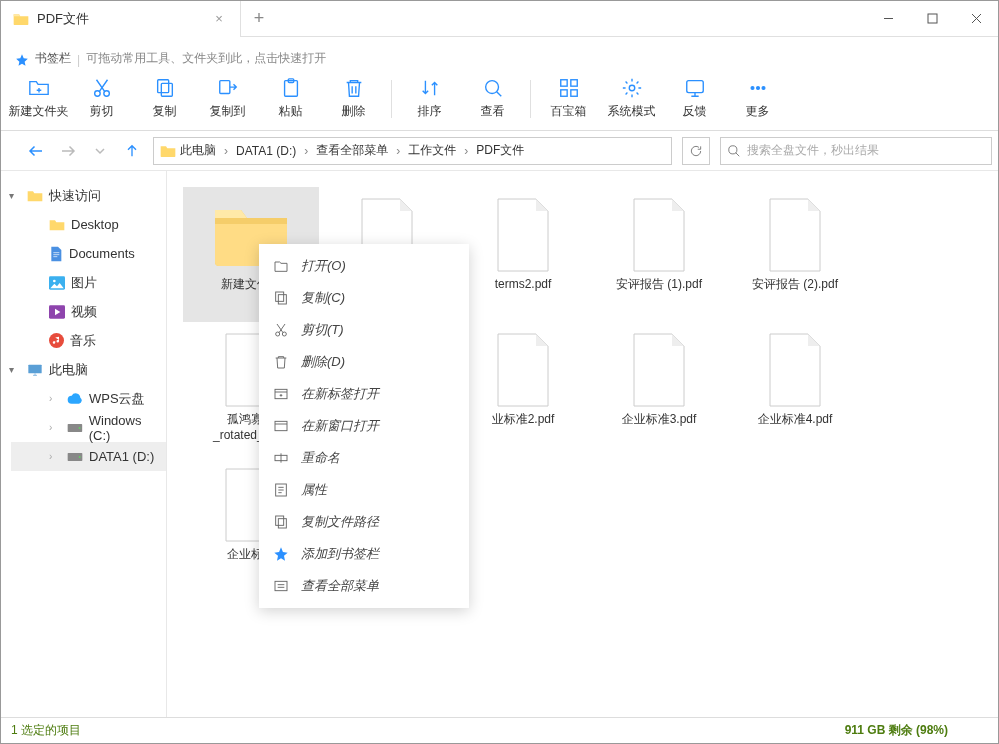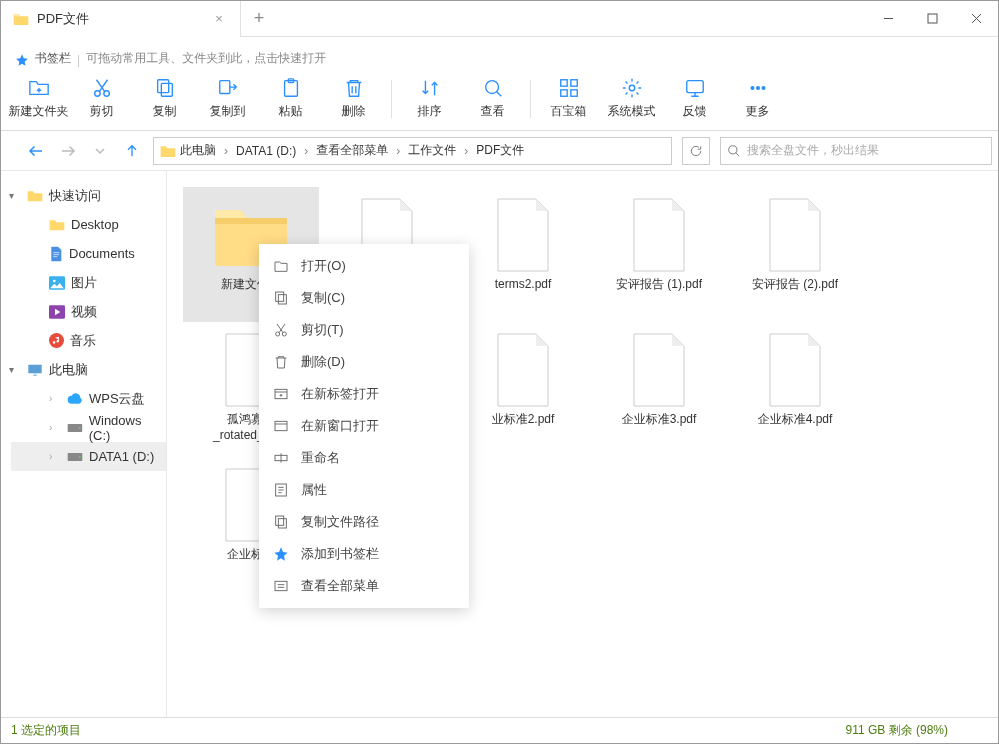--- a/index.html
+++ b/index.html
@@ -45,26 +45,26 @@
 
 .filegrid { flex: 1; padding: 16px; position: relative; }
 .row { display: flex; flex-wrap: wrap; }
 .fitem { width: 136px; height: 135px; display: flex; flex-direction: column; align-items: center; justify-content: flex-start; padding-top: 8px; cursor: pointer; }
 .fitem.sel { background: #e5e5e5; }
 .fitem .ico { width: 80px; height: 80px; display: flex; align-items: center; justify-content: center; }
 .fitem .label { font-size: 12px; text-align: center; max-width: 120px; word-break: break-all; line-height: 1.3; margin-top: 2px; }
 
 
 .ctxmenu { position: absolute; left: 258px; top: 243px; width: 210px; background: #fff; box-shadow: 0 3px 14px rgba(0,0,0,.18); padding: 6px 0; z-index: 100; font-size: 13px; }
-.ctxitem { height: 32px; display: flex; align-items: center; padding: 0 14px; gap: 12px; cursor: pointer; color: #444; }
+.ctxitem { height: 32px; display: flex; align-items: center; padding: 0 14px; gap: 12px; cursor: pointer; color: #444; font-style: italic; }
 .ctxitem svg { width: 16px; height: 16px; flex-shrink: 0; }
 
 
 .status { position: absolute; bottom: 0; left: 0; right: 0; height: 26px; border-top: 1px solid #ddd; display: flex; align-items: center; padding: 0 10px; font-size: 12px; color: #4d7c0f; }
-.status .right { margin-left: auto; padding-right: 40px; }
+.status .right { margin-left: auto; padding-right: 40px; font-weight: bold; }
 
 
 .ico-blue { stroke: #2b90ff; fill: none; stroke-width: 1.5; }
 .ico-gray { stroke: #666; fill: none; stroke-width: 1.4; }
 </style>
 </head>
 <body>
 
 <div class="titlebar">
   <div class="tab">

